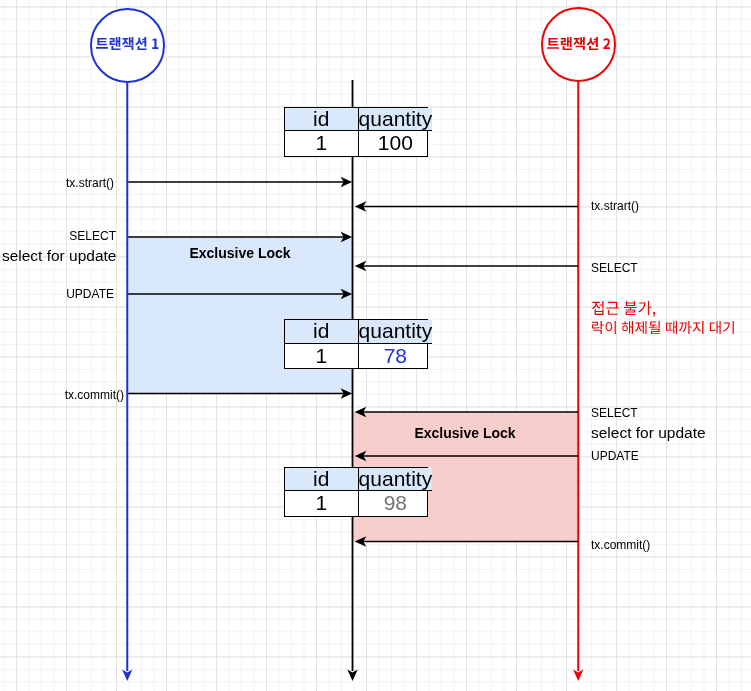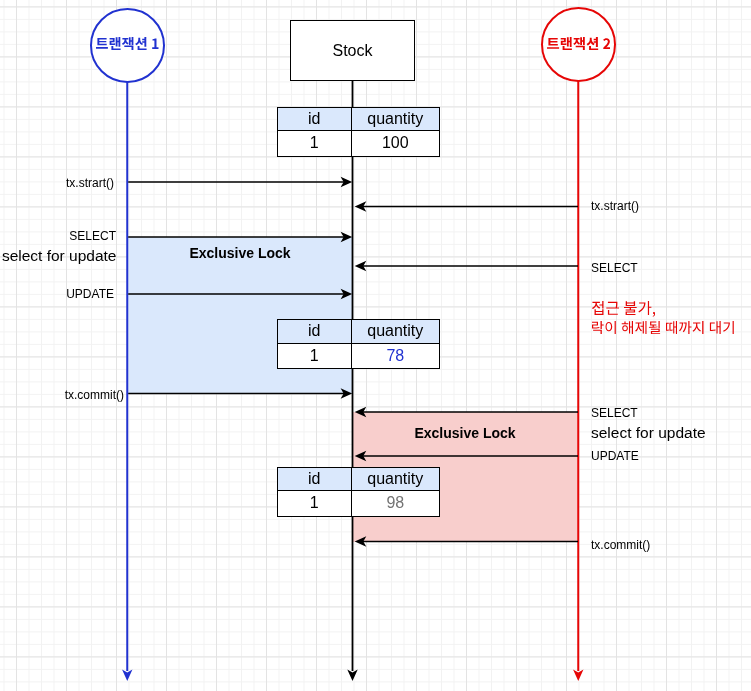--- a/index.html
+++ b/index.html
@@ -20,24 +20,24 @@
   #lock2 { left:352.5px; top:412px; width:225.5px; height:129.5px; background:#f8cecc; }
   .locklabel { position:absolute; width:200px; text-align:center; font-weight:bold; font-size:14px; color:#000; }
   svg.overlay { position:absolute; left:0; top:0; }
   .actor { position:absolute; width:71px; height:71px; border-radius:50%; background:#fff;
            display:flex; align-items:center; justify-content:center; }
   #actor1 { left:90px; top:8px;  border:2px solid #2132d0; }
   #actor2 { left:541px; top:7px; border:2px solid #e60606; }
   #stockbox { position:absolute; left:290px; top:20px; width:125px; height:61px;
     border:1.7px solid #000; background:#fff; box-sizing:border-box;
     display:flex; align-items:center; justify-content:center; font-size:16px; color:#000; }
-  .dtable { position:absolute; left:277px; width:163px; height:50px; box-sizing:border-box;
+  .dtable { position:absolute; left:284px; width:144px; height:50px; box-sizing:border-box;
     border:1.7px solid #000; background:#fff;
     display:grid; grid-template-columns:73.6px 1fr; grid-template-rows:23.6px 1fr;
-    font-size:16px; color:#000; }
+    font-size:21px; color:#000; }
   .cell { display:flex; align-items:center; justify-content:center; box-sizing:border-box; }
   .cell:nth-child(odd) { border-right:1.7px solid #000; }
   .th { background:#dae8fc; border-bottom:1.7px solid #000; }
   .val99 { color:#2132d0; }
   .val98 { color:#737373;text-align:right; }
   .lbl { position:absolute; font-size:12px; color:#000; line-height:19px; height:19px; white-space:nowrap; }
   .r { text-align:right; }
   .ann { position:absolute; }
   .sr { position:absolute; width:1px; height:1px; overflow:hidden; clip:rect(0 0 0 0); white-space:nowrap; }
 </style>
@@ -108,23 +108,20 @@
     <svg style="position:relative; top:-2px;" width="62.5" height="13.19" viewBox="0 0 62.5 13.19">
         <path d="M0.0 10.1V11.7H11.9V10.1ZM1.4 1.0V8.3H10.7V6.8H3.3V5.3H10.3V3.9H3.3V2.5H10.6V1.0Z M19.7 0.2V9.5H21.5V5.3H22.5V9.8H24.3V0.0H22.5V3.7H21.5V0.2ZM15.4 8.9V13.0H24.6V11.4H17.3V8.9ZM13.6 1.1V2.6H16.8V3.8H13.6V8.0H14.5C16.5 8.0 17.8 8.0 19.2 7.7L19.1 6.2C17.9 6.4 16.8 6.5 15.4 6.5V5.2H18.6V1.1Z M28.3 8.6V10.1H35.5V13.2H37.4V8.6ZM26.4 1.0V2.5H28.5V2.7C28.5 4.2 27.8 5.7 26.0 6.4L26.9 7.9C28.1 7.4 29.0 6.5 29.4 5.5C29.9 6.4 30.6 7.1 31.7 7.6L32.6 6.1C31.0 5.5 30.3 4.1 30.3 2.7V2.5H32.3V1.0ZM32.9 0.2V8.0H34.6V4.8H35.6V8.0H37.4V0.0H35.6V3.3H34.6V0.2Z M48.4 0.0V1.7H46.2V3.2H48.4V4.3H46.2V5.8H48.4V9.8H50.3V0.0ZM42.3 0.8V2.3C42.3 4.2 41.4 6.0 39.2 6.8L40.2 8.3C41.7 7.7 42.7 6.7 43.3 5.3C43.8 6.6 44.7 7.6 46.1 8.1L47.1 6.7C45.1 5.9 44.2 4.1 44.2 2.3V0.8ZM41.6 8.9V13.0H50.6V11.4H43.5V8.9Z M56.2 11.9H62.5V10.2H60.5V1.4H59.0C58.3 1.8 57.6 2.1 56.5 2.3V3.6H58.4V10.2H56.2Z" fill="#2132d0"></path>
       </svg>
   </div>
   <div id="actor2" class="actor">
     <span class="sr">트랜잭션 2</span>
     <svg style="position:relative; top:-1px;" width="63.4" height="13.34" viewBox="0 0 63.4 13.34">
         <path d="M0.0 10.3V11.8H12.1V10.3ZM1.4 1.0V8.4H10.8V6.9H3.4V5.4H10.4V3.9H3.4V2.5H10.7V1.0Z M19.9 0.2V9.6H21.7V5.3H22.8V9.9H24.6V0.0H22.8V3.8H21.7V0.2ZM15.6 9.0V13.1H24.9V11.6H17.5V9.0ZM13.7 1.1V2.6H17.0V3.8H13.8V8.1H14.7C16.7 8.1 18.0 8.0 19.5 7.8L19.3 6.3C18.1 6.5 17.0 6.6 15.6 6.6V5.3H18.8V1.1Z M28.7 8.7V10.2H35.9V13.3H37.8V8.7ZM26.7 1.0V2.5H28.8V2.7C28.8 4.3 28.1 5.8 26.3 6.5L27.2 8.0C28.5 7.5 29.3 6.6 29.8 5.5C30.2 6.5 30.9 7.2 32.1 7.7L33.0 6.2C31.3 5.5 30.7 4.2 30.7 2.7V2.5H32.6V1.0ZM33.2 0.2V8.1H35.0V4.8H36.0V8.1H37.8V0.0H36.0V3.3H35.0V0.2Z M48.9 0.0V1.7H46.7V3.3H48.9V4.3H46.7V5.8H48.9V9.9H50.9V0.0ZM42.8 0.8V2.3C42.8 4.2 41.9 6.1 39.6 6.9L40.7 8.4C42.2 7.8 43.2 6.7 43.8 5.4C44.3 6.7 45.3 7.7 46.6 8.2L47.7 6.7C45.6 5.9 44.7 4.1 44.7 2.3V0.8ZM42.1 9.0V13.1H51.2V11.6H44.0V9.0Z M56.3 12.1H63.4V10.3H61.1C60.6 10.3 59.9 10.3 59.3 10.4C61.3 8.5 62.9 6.4 62.9 4.5C62.9 2.5 61.6 1.2 59.5 1.2C58.1 1.2 57.1 1.8 56.1 2.8L57.3 4.0C57.9 3.4 58.5 2.9 59.3 2.9C60.3 2.9 60.9 3.5 60.9 4.6C60.9 6.2 59.2 8.2 56.3 10.8Z" fill="#e60606"></path>
       </svg>
   </div>
-  <div id="stockbox">
-    <span>Stock</span>
-  </div>
 
 <div class="dtable" style="top:106.5px">
   <div class="cell th">id</div>
   <div class="cell th">quantity</div>
   <div class="cell">1</div>
   <div class="cell ">100</div>
 </div>
 <div class="dtable" style="top:319px">
   <div class="cell th">id</div>
   <div class="cell th">quantity</div>

